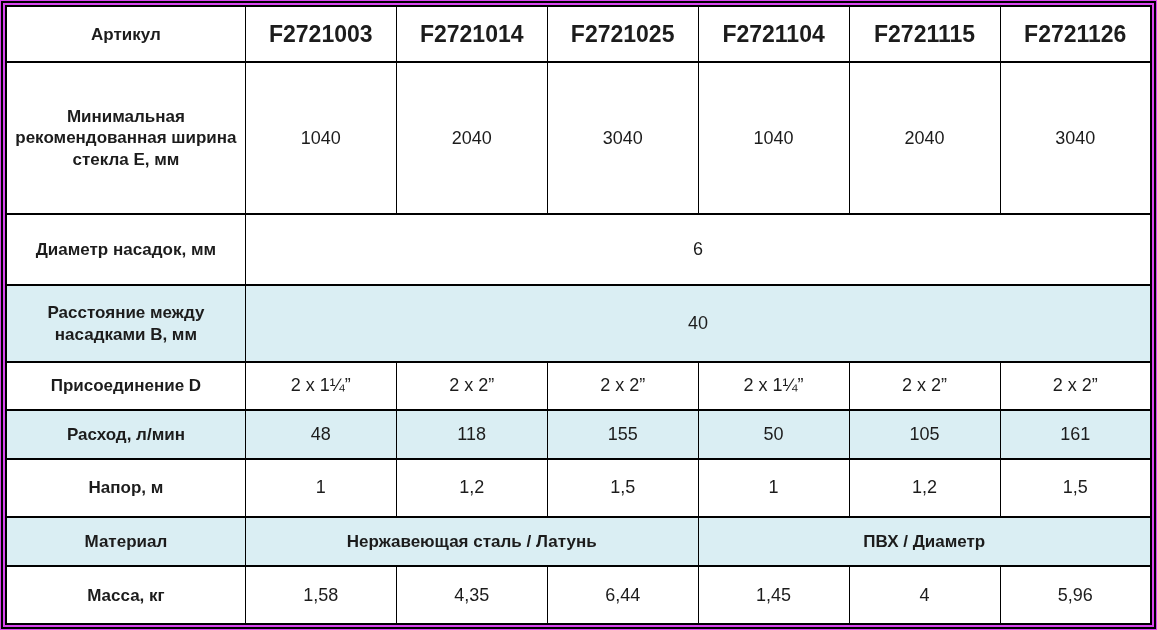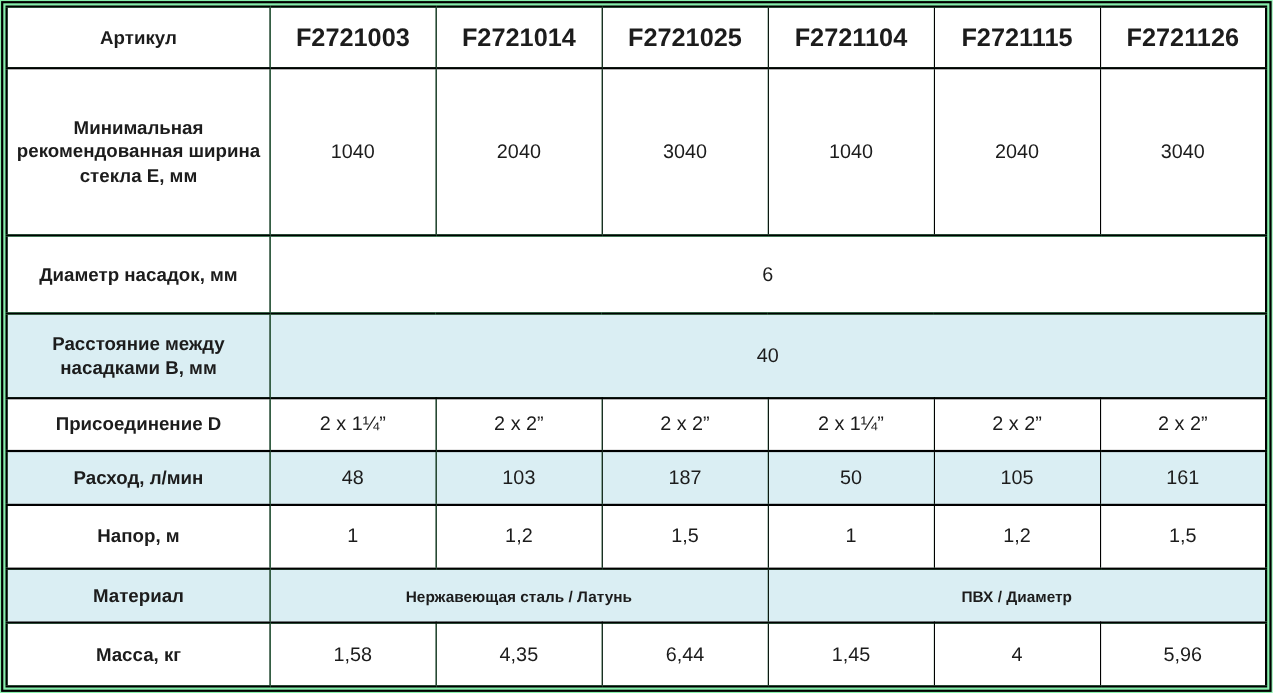--- a/index.html
+++ b/index.html
@@ -5,21 +5,21 @@
   html, body {
     margin: 0;
     padding: 0;
     background: #ffffff;
     font-family: "Liberation Sans", "DejaVu Sans", sans-serif;
   }
   .canvas {
     width: 1157px;
     height: 630px;
     box-sizing: border-box;
-    background: #86efac;
+    background: #d946ef;
     padding: 1px;
   }
   
   .table-wrap {
     box-sizing: border-box;
     width: 100%;
     height: 100%;
     border: 2px solid #000000;
     padding: 2px;
   }
@@ -52,21 +52,21 @@
     font-size: 17px;
     color: #000000;
     line-height: 1.25;
   }
   th.col-head { font-size: 23px; }
   td.value {
     font-size: 18px;
     font-weight: normal;
   }
   td.value-bold {
-    font-size: 14px;
+    font-size: 17px;
     font-weight: bold;
     color: #000000;
   }
 
   tr.h-header  th { height: 43px; }
   tr.h-single  td, tr.h-single  th { height: 35px; }
   tr.h-4line   td, tr.h-4line   th { height: 125px; }
   tr.h-2line   td, tr.h-2line   th { height: 61px; }
   tr.h-2line-s td, tr.h-2line-s th { height: 56px; }
   tr.h-med     td, tr.h-med     th { height: 37px; }
@@ -126,22 +126,22 @@
           <td class="value">2 х 2”</td>
           <td class="value">2 х 2”</td>
           <td class="value">2 х 1¼”</td>
           <td class="value">2 х 2”</td>
           <td class="value">2 х 2”</td>
         </tr>
 
         <tr class="shaded h-med">
           <th class="row-label">Расход, л/мин</th>
           <td class="value">48</td>
-          <td class="value">103</td>
-          <td class="value">187</td>
+          <td class="value">118</td>
+          <td class="value">155</td>
           <td class="value">50</td>
           <td class="value">105</td>
           <td class="value">161</td>
         </tr>
 
         <tr class="h-tall">
           <th class="row-label">Напор, м</th>
           <td class="value">1</td>
           <td class="value">1,2</td>
           <td class="value">1,5</td>

